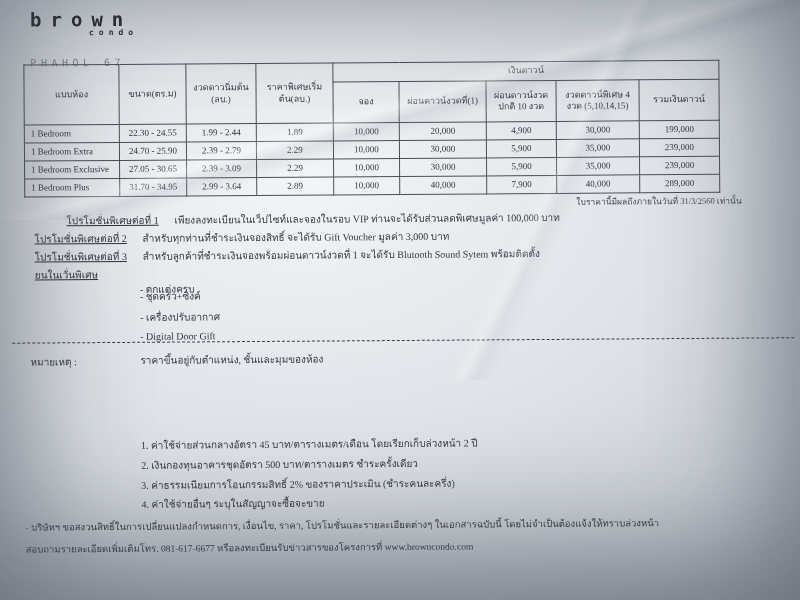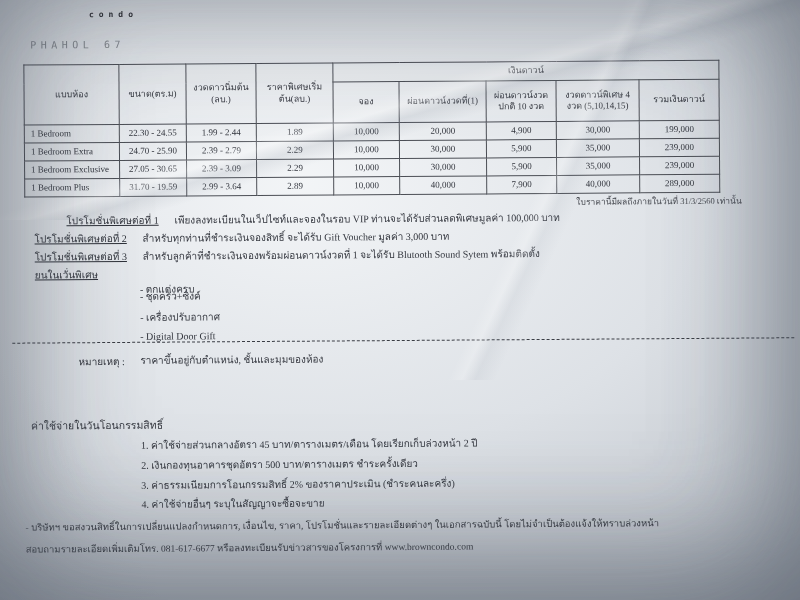--- a/index.html
+++ b/index.html
@@ -38,35 +38,36 @@
 
   .validity{position:absolute;left:577px;top:196px;font-size:8.5px;color:#44474e;}
 
   .promo-line{position:absolute;font-size:10px;white-space:nowrap;}
   .promo-label{text-decoration:underline;color:#2f323a;}
   .promo-text{position:absolute;left:108px;top:0;color:#33363e;}
   .extra-item{position:absolute;left:140px;font-size:10px;color:#33363e;white-space:nowrap;}
 
   .dashline{position:absolute;left:12px;top:340px;width:782px;border-top:1.5px dashed #3a3d44;}
 
-  .remark-label{position:absolute;left:30px;top:352px;font-size:10px;margin-left:48px;}
+  .remark-label{position:absolute;left:30px;top:352px;font-size:10px;}
   .remark-text{position:absolute;left:140px;top:351px;font-size:10px;}
 
   .costs-title{position:absolute;left:30px;top:415px;font-size:10.5px;}
   .cost-item{position:absolute;left:140px;font-size:10px;white-space:nowrap;}
 
   .footer-line{position:absolute;left:24px;font-size:9.5px;white-space:nowrap;color:#32353c;}
 </style>
 </head>
 <body>
 
 <div class="photo">
   <div class="content">
 
     <div class="logo">
+      <div class="logo-main">brown</div>
       <div class="logo-sub">condo</div>
       <div class="logo-proj">PHAHOL 67</div>
     </div>
 
     <table class="price">
       <colgroup>
         <col style="width:95px">
           <col style="width:67px">
           <col style="width:70px">
           <col style="width:77px">
@@ -119,21 +120,21 @@
         <td>2.39 - 3.09</td>
         <td>2.29</td>
         <td>10,000</td>
         <td>30,000</td>
         <td>5,900</td>
         <td>35,000</td>
         <td>239,000</td>
       </tr>
       <tr class="data">
         <td class="room">1 Bedroom Plus</td>
-        <td>31.70 - 19.59</td>
+        <td>31.70 - 34.95</td>
         <td>2.99 - 3.64</td>
         <td>2.89</td>
         <td>10,000</td>
         <td>40,000</td>
         <td>7,900</td>
         <td>40,000</td>
         <td>289,000</td>
       </tr>
     </tbody>
       </table>
@@ -159,21 +160,20 @@
     <div class="extra-item" style="top:280px;">- ตกแต่งครบ</div>
     <div class="extra-item" style="top:287px;">- ชุดครัว+ซิงค์</div>
     <div class="extra-item" style="top:308px;">- เครื่องปรับอากาศ</div>
     <div class="extra-item" style="top:329px;">- Digital Door Gift</div>
 
     <div class="dashline"></div>
 
     <div class="remark-label">หมายเหตุ :</div>
     <div class="remark-text">ราคาขึ้นอยู่กับตำแหน่ง, ชั้นและมุมของห้อง</div>
 
-    <div class="costs-title">ค่าใช้จ่ายในวันโอนกรรมสิทธิ์</div>
     <div class="cost-item" style="top:436px;">1. ค่าใช้จ่ายส่วนกลางอัตรา 45 บาท/ตารางเมตร/เดือน โดยเรียกเก็บล่วงหน้า 2 ปี</div>
     <div class="cost-item" style="top:456px;">2. เงินกองทุนอาคารชุดอัตรา 500 บาท/ตารางเมตร ชำระครั้งเดียว</div>
     <div class="cost-item" style="top:476px;">3. ค่าธรรมเนียมการโอนกรรมสิทธิ์ 2% ของราคาประเมิน (ชำระคนละครึ่ง)</div>
     <div class="cost-item" style="top:495px;">4. ค่าใช้จ่ายอื่นๆ ระบุในสัญญาจะซื้อจะขาย</div>
 
     <div class="footer-line" style="top:517px;">- บริษัทฯ ขอสงวนสิทธิ์ในการเปลี่ยนแปลงกำหนดการ, เงื่อนไข, ราคา, โปรโมชั่นและรายละเอียดต่างๆ ในเอกสารฉบับนี้ โดยไม่จำเป็นต้องแจ้งให้ทราบล่วงหน้า</div>
     <div class="footer-line" style="top:539px;">สอบถามรายละเอียดเพิ่มเติมโทร. 081-617-6677 หรือลงทะเบียนรับข่าวสารของโครงการที่ www.browncondo.com</div>
 
   </div>
 

